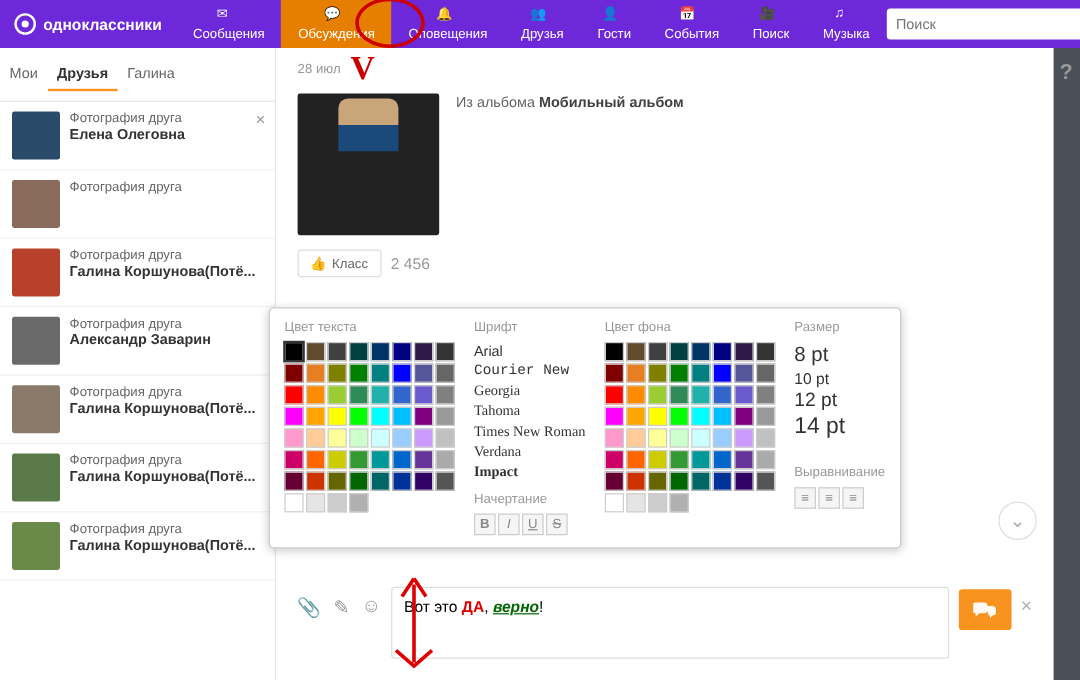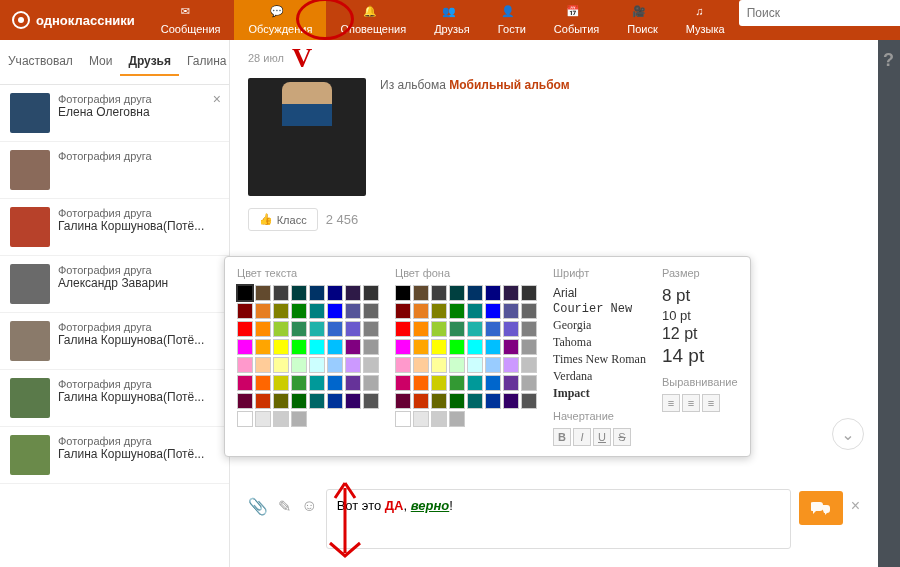--- a/index.html
+++ b/index.html
@@ -1,17 +1,17 @@
 <!DOCTYPE html>
 <html><head>
 <meta charset="utf-8">
 <style>
 *{margin:0;padding:0;box-sizing:border-box;font-family:Arial,sans-serif}
 body{background:#fff;width:900px;height:567px;overflow:hidden;position:relative}
-.topbar{background:#c2410c;height:40px;display:flex;color:#fff;font-size:11px}
+.topbar{background:#6d28d9;height:40px;display:flex;align-items:center;color:#fff;font-size:11px}
 .logo{display:flex;align-items:center;padding:0 12px;font-size:13px;font-weight:bold}
 .logo-icon{width:18px;height:18px;border:2px solid #fff;border-radius:50%;margin-right:6px;position:relative}
 .logo-icon::after{content:'';position:absolute;width:6px;height:6px;background:#fff;border-radius:50%;top:4px;left:4px}
 .nav{display:flex;height:100%}
 .nav-item{display:flex;flex-direction:column;align-items:center;justify-content:center;padding:0 14px;cursor:pointer;height:100%;position:relative}
 .nav-item.active{background:#e67e00}
 .nav-icon{width:20px;height:16px;margin-bottom:2px}
 .search-box{margin-left:auto;background:#fff;height:26px;width:170px;border-radius:3px;display:flex;align-items:center;padding:0 8px;margin-right:10px}
 .search-box input{border:none;outline:none;font-size:12px;flex:1;color:#666}
 .annotation-circle{position:absolute;border:3px solid #c00;border-radius:50%;width:58px;height:42px;top:-2px;left:296px;pointer-events:none;z-index:100}
@@ -21,31 +21,31 @@
 .content-wrap{display:flex;height:527px}
 .sidebar{width:230px;border-right:1px solid #e5e5e5;overflow-y:auto}
 .tabs{display:flex;padding:8px 0;border-bottom:1px solid #e5e5e5}
 .tab{padding:6px 8px;font-size:12px;color:#666;cursor:pointer}
 .tab.active{color:#333;font-weight:bold;border-bottom:2px solid #f7931e}
 .friend-list{}
 .friend-item{display:flex;padding:8px 10px;border-bottom:1px solid #f0f0f0;cursor:pointer;position:relative}
 .friend-thumb{width:40px;height:40px;background:#777;flex-shrink:0;margin-right:8px;border-radius:2px}
 .friend-info{flex:1;overflow:hidden}
 .friend-label{font-size:11px;color:#666}
-.friend-name{font-size:12px;color:#333;font-weight:normal;white-space:nowrap;overflow:hidden;text-overflow:ellipsis}
+.friend-name{font-size:12px;color:#333;font-weight:bold;white-space:nowrap;overflow:hidden;text-overflow:ellipsis}
 .friend-close{position:absolute;top:6px;right:8px;color:#999;font-size:14px;cursor:pointer}
 .main{flex:1;padding:12px 18px;position:relative;overflow:visible}
 .main-header{display:flex;justify-content:space-between;align-items:center;margin-bottom:14px}
 .main-title{font-size:14px;color:#333}
 .main-date{font-size:11px;color:#999}
 .post{display:flex;margin-bottom:12px}
 .post-img{width:118px;height:118px;background:#222;color:#fff;font-size:8px;text-align:center;padding:46px 4px 4px;position:relative;line-height:1.3;border-radius:2px}
 .post-face{position:absolute;top:4px;left:34px;width:50px;height:44px;background:linear-gradient(#c9a57a 50%,#1b4a7a 50%);border-radius:8px 8px 0 0}
 .post-info{margin-left:14px;font-size:12px;color:#666}
-.post-info b{color:#c2410c}
+.post-info b{color:#404040}
 .like-row{display:flex;align-items:center;gap:8px;margin-bottom:8px}
 .like-btn{border:1px solid #ddd;padding:4px 10px;font-size:11px;color:#666;background:#fff;border-radius:3px;cursor:pointer;display:flex;align-items:center;gap:4px}
 .like-count{color:#999;font-size:13px}
 .format-panel{position:absolute;top:216px;left:-6px;background:#fff;border:1px solid #ccc;box-shadow:0 2px 8px rgba(0,0,0,.2);border-radius:4px;padding:10px 12px;display:flex;gap:16px;z-index:50;font-size:11px}
 .panel-col{}
 .panel-label{color:#999;font-size:11px;margin-bottom:6px}
 .color-grid{display:grid;grid-template-columns:repeat(8,16px);gap:2px}
 .swatch{width:16px;height:16px;cursor:pointer;border:1px solid #ccc}
 .swatch.sel{outline:2px solid #333;outline-offset:-1px}
 .font-list div{padding:1px 0;cursor:pointer;font-size:12px;color:#333}
@@ -110,21 +110,20 @@
     <input placeholder="Поиск" style="">
   </div>
 </div>
 
 <div class="annotation-circle"></div>
 <div class="annotation-v">V</div>
 
 <div class="content-wrap">
   <div class="sidebar">
     <div class="tabs" id="tabs">
-        <div class="tab">Участвовал</div>
         <div class="tab">Мои</div>
         <div class="tab active">Друзья</div>
         <div class="tab">Галина</div>
       </div>
     <div class="friend-list" id="friends">
         <div class="friend-item">
           <div class="friend-thumb" style="background:#2a4a6a"></div>
           <div class="friend-info">
             <div class="friend-label">Фотография друга</div>
             <div class="friend-name">Елена Олеговна</div>
@@ -255,20 +254,47 @@
             <div class="swatch" style="background: rgb(0, 51, 153);"></div>
             <div class="swatch" style="background: rgb(51, 0, 102);"></div>
             <div class="swatch" style="background: rgb(85, 85, 85);"></div>
             <div class="swatch" style="background: rgb(255, 255, 255);"></div>
             <div class="swatch" style="background: rgb(229, 229, 229);"></div>
             <div class="swatch" style="background: rgb(204, 204, 204);"></div>
             <div class="swatch" style="background: rgb(176, 176, 176);"></div>
           </div>
       </div>
       <div class="panel-col">
+        <div class="panel-label">Шрифт</div>
+        <div class="font-list" id="fonts">
+            <div style="font-family: Arial;">Arial</div>
+            <div style="font-family: &quot;Courier New&quot;;">Courier New</div>
+            <div style="font-family: Georgia;">Georgia</div>
+            <div style="font-family: Tahoma;">Tahoma</div>
+            <div style="font-family: &quot;Times New Roman&quot;;">Times New Roman</div>
+            <div style="font-family: Verdana;">Verdana</div>
+            <div style="font-family: Impact; font-weight: bold;">Impact</div>
+          </div>
+        <div class="panel-label" style="margin-top:8px">Начертание</div>
+        <div class="style-row">
+          <div class="style-btn">
+              <b>B</b>
+            </div>
+          <div class="style-btn">
+              <i>I</i>
+            </div>
+          <div class="style-btn">
+              <u>U</u>
+            </div>
+          <div class="style-btn">
+              <s>S</s>
+            </div>
+        </div>
+      </div>
+      <div class="panel-col">
         <div class="panel-label">Цвет фона</div>
         <div class="color-grid" id="grid2">
             <div class="swatch" style="background: rgb(0, 0, 0);"></div>
             <div class="swatch" style="background: rgb(98, 74, 46);"></div>
             <div class="swatch" style="background: rgb(64, 64, 64);"></div>
             <div class="swatch" style="background: rgb(0, 64, 64);"></div>
             <div class="swatch" style="background: rgb(0, 51, 102);"></div>
             <div class="swatch" style="background: rgb(0, 0, 128);"></div>
             <div class="swatch" style="background: rgb(46, 26, 71);"></div>
             <div class="swatch" style="background: rgb(51, 51, 51);"></div>
@@ -320,55 +346,28 @@
             <div class="swatch" style="background: rgb(0, 51, 153);"></div>
             <div class="swatch" style="background: rgb(51, 0, 102);"></div>
             <div class="swatch" style="background: rgb(85, 85, 85);"></div>
             <div class="swatch" style="background: rgb(255, 255, 255);"></div>
             <div class="swatch" style="background: rgb(229, 229, 229);"></div>
             <div class="swatch" style="background: rgb(204, 204, 204);"></div>
             <div class="swatch" style="background: rgb(176, 176, 176);"></div>
           </div>
       </div>
       <div class="panel-col">
-        <div class="panel-label">Шрифт</div>
-        <div class="font-list" id="fonts">
-            <div style="font-family: Arial;">Arial</div>
-            <div style="font-family: &quot;Courier New&quot;;">Courier New</div>
-            <div style="font-family: Georgia;">Georgia</div>
-            <div style="font-family: Tahoma;">Tahoma</div>
-            <div style="font-family: &quot;Times New Roman&quot;;">Times New Roman</div>
-            <div style="font-family: Verdana;">Verdana</div>
-            <div style="font-family: Impact; font-weight: bold;">Impact</div>
-          </div>
-        <div class="panel-label" style="margin-top:8px">Начертание</div>
-        <div class="style-row">
-          <div class="style-btn">
-              <b>B</b>
-            </div>
-          <div class="style-btn">
-              <i>I</i>
-            </div>
-          <div class="style-btn">
-              <u>U</u>
-            </div>
-          <div class="style-btn">
-              <s>S</s>
-            </div>
-        </div>
-      </div>
-      <div class="panel-col">
         <div class="panel-label">Размер</div>
         <div class="size-list" id="sizes">
             <div style="font-size: 17px;">8 pt</div>
             <div style="font-size: 13px;">10 pt</div>
             <div style="font-size: 16px;">12 pt</div>
             <div style="font-size: 19px;">14 pt</div>
           </div>
-        <div class="panel-label" style="margin-top:8px">Выравнивание</div>
+        <div class="panel-label" style="margin-top:20px">Выравнивание</div>
         <div class="style-row">
           <div class="style-btn">≡</div>
           <div class="style-btn">≡</div>
           <div class="style-btn">≡</div>
         </div>
       </div>
     </div>
 
     <div class="collapse-btn">⌄</div>
 

